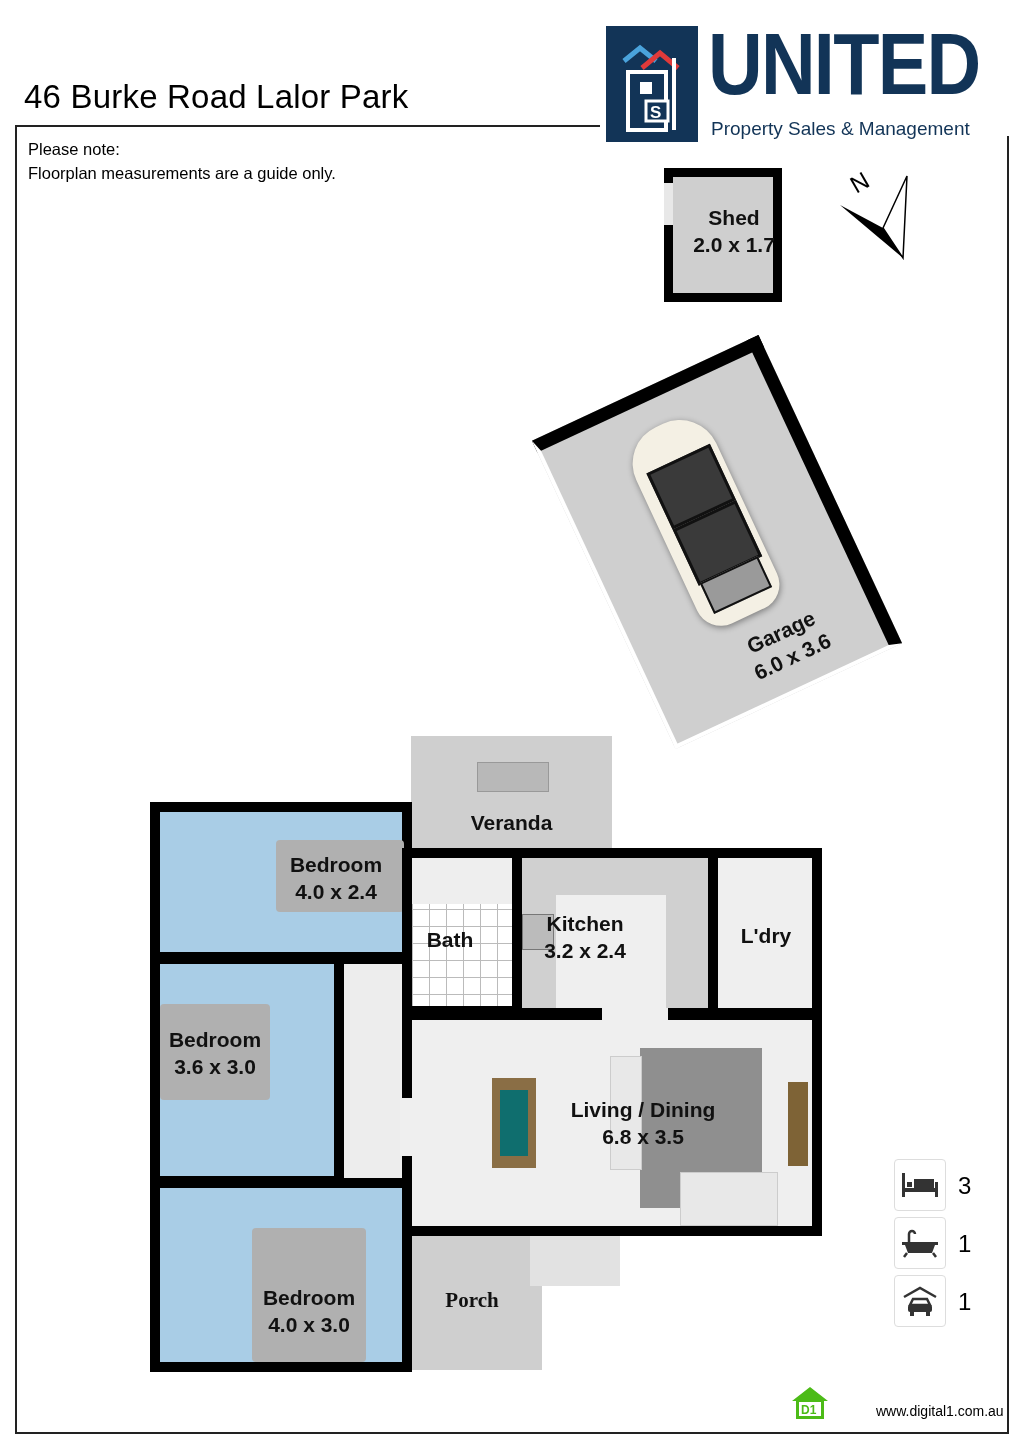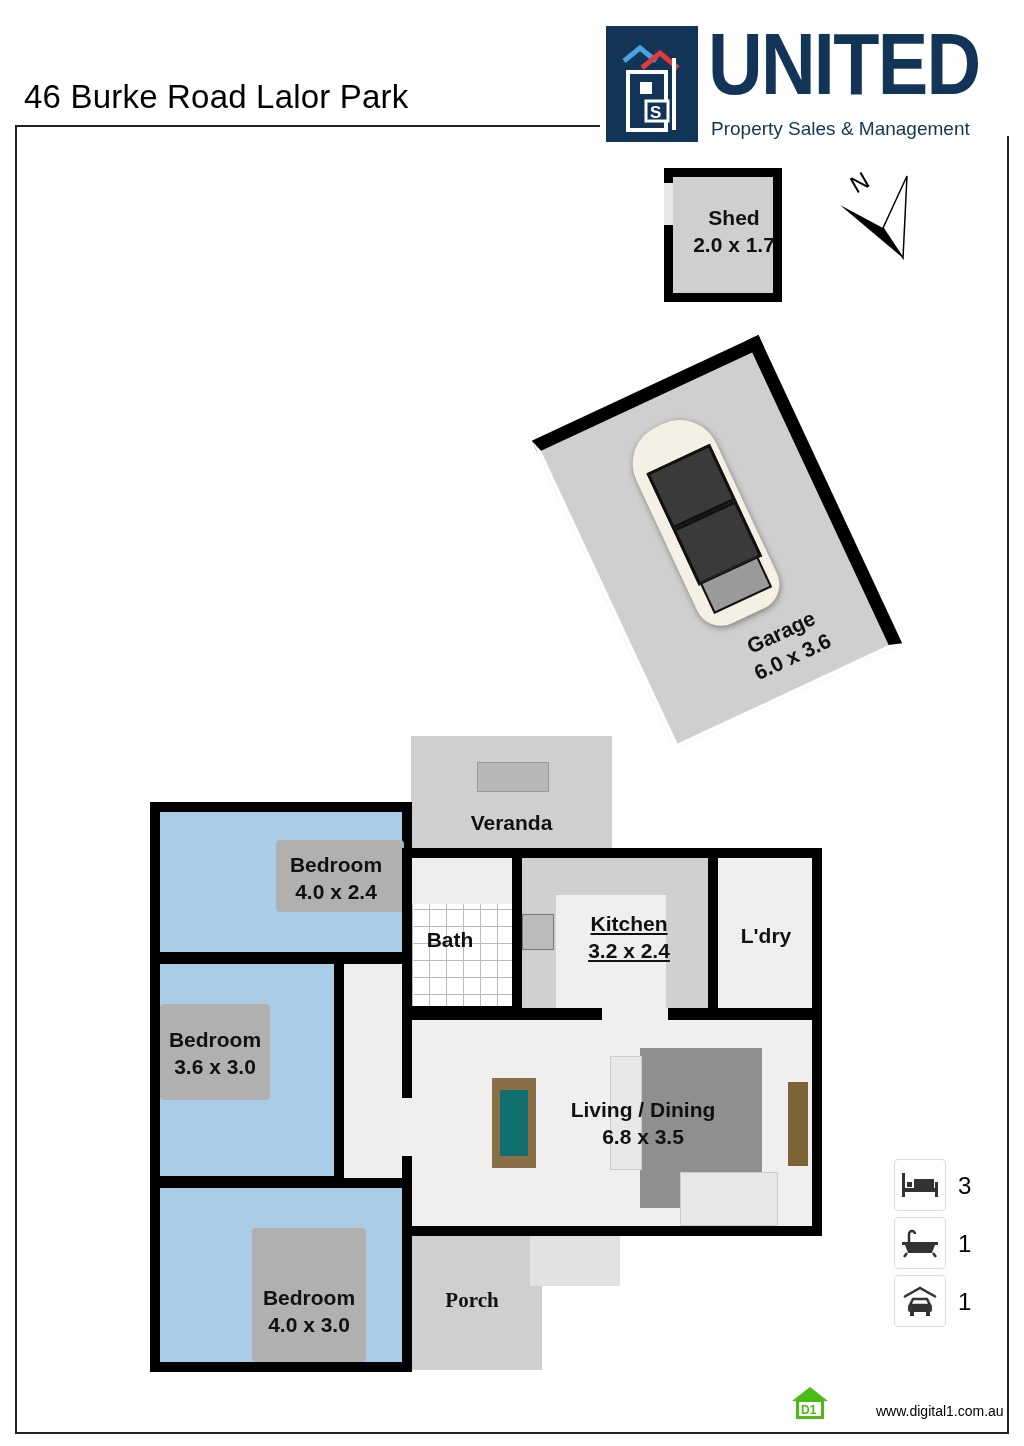--- a/index.html
+++ b/index.html
@@ -17,20 +17,22 @@
   .footer-url{left:876px;top:1403px;font-size:14px;}
 </style>
 </head>
 <body>
 
 <div class="abs title">46 Burke Road Lalor Park</div>
 
 <div class="abs frame"></div>
 
 <div class="abs note">
+  <div>Please note:</div>
+  <div>Floorplan measurements are a guide only.</div>
 </div>
 
 <div class="abs" style="left:600px;top:14px;width:410px;height:130px;">
   <div class="abs" style="left:0;top:104px;width:410px;height:18px;background:#fff;"></div>
 </div>
 <div class="abs logo-box">
   <svg width="92" height="116" viewBox="0 0 92 116">
     <polyline points="18,35 34,22 50,35" fill="none" stroke="#4aa3dc" stroke-width="5"></polyline>
     <polyline points="36,42 54,27 72,42" fill="none" stroke="#e03a3a" stroke-width="5"></polyline>
     <rect x="22" y="46" width="38" height="58" fill="none" stroke="#fff" stroke-width="4"></rect>
@@ -108,21 +110,21 @@
 <div class="abs" style="left:402px;top:848px;width:420px;height:388px;background:#000;"></div>
 
 <div class="abs" style="left:412px;top:858px;width:100px;height:148px;background-color:#fff;background-image:linear-gradient(#bbb 1px,transparent 1px),linear-gradient(90deg,#bbb 1px,transparent 1px);background-size:17px 17px;">
   <div class="abs" style="left:0;top:0;width:100px;height:46px;background:#eee;"></div>
 </div>
 <div class="lbl" style="left:412px;top:926px;width:76px;">Bath</div>
 
 <div class="abs" style="left:522px;top:858px;width:186px;height:150px;background:#d0d0d0;"></div>
 <div class="abs" style="left:556px;top:895px;width:110px;height:113px;background:#efefef;"></div>
 <div class="abs" style="left:522px;top:914px;width:30px;height:34px;background:#bbb;border:1px solid #777;"></div>
-<div class="lbl" style="left:564px;top:910px;width:130px;text-decoration:underline;">
+<div class="lbl" style="left:520px;top:910px;width:130px;">
   <div>Kitchen</div>
     <div>3.2 x 2.4</div>
 </div>
 
 <div class="abs" style="left:718px;top:858px;width:94px;height:150px;background:#efefef;"></div>
 <div class="lbl" style="left:716px;top:922px;width:100px;">L'dry</div>
 <div class="abs" style="left:602px;top:1008px;width:66px;height:12px;background:#efefef;"></div>
 
 <div class="abs" style="left:412px;top:1020px;width:400px;height:206px;background:#efefef;"></div>
 <div class="abs" style="left:640px;top:1048px;width:122px;height:160px;background:#8f8f8f;"></div>

